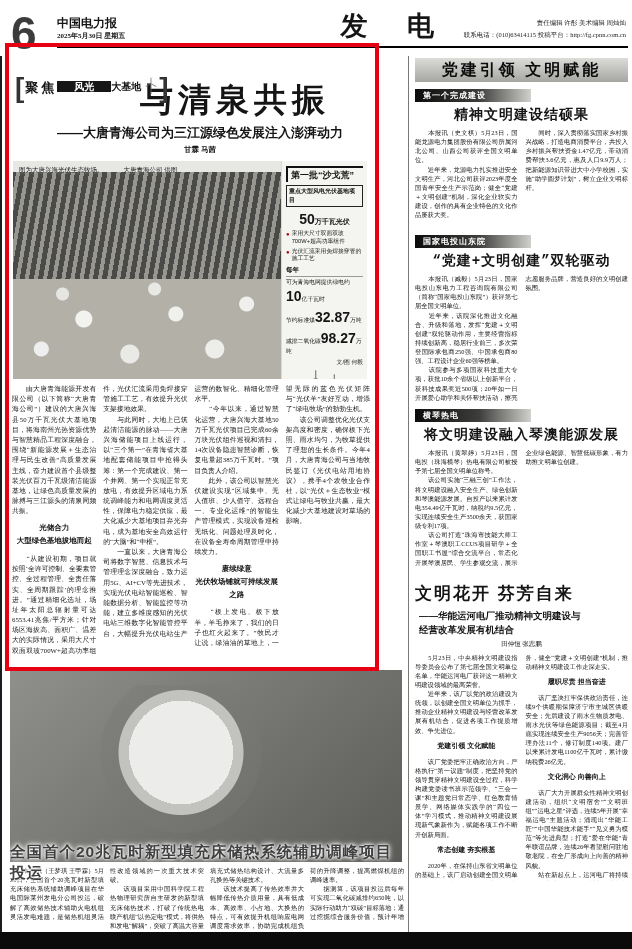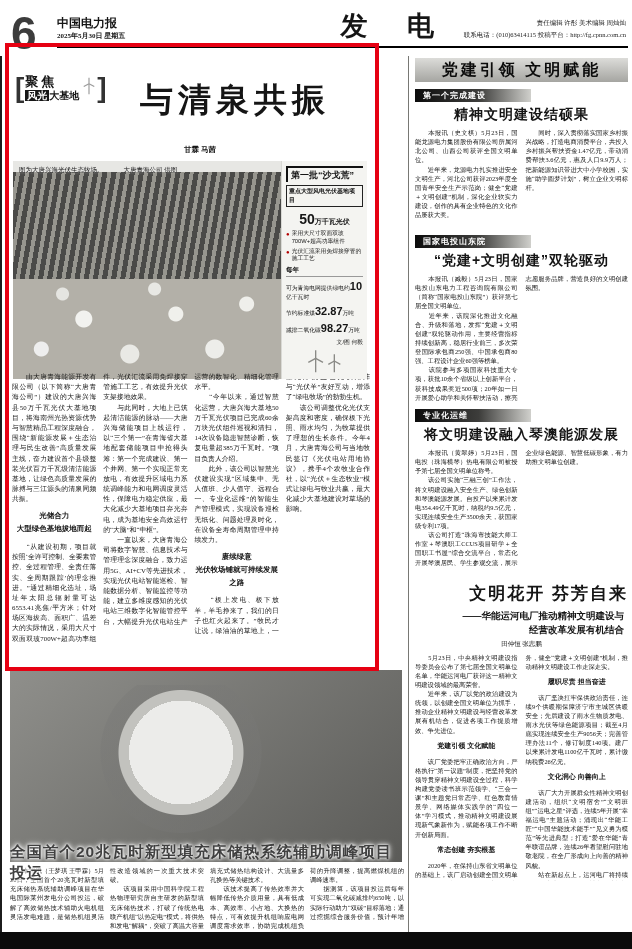--- a/index.html
+++ b/index.html
@@ -11,24 +11,24 @@
   .hdr-date{position:absolute;left:57px;top:31px;font-size:7px;font-weight:bold;}
   .hdr-section{position:absolute;left:180px;width:270px;top:8px;text-align:right;
         font-size:27px;font-weight:bold;letter-spacing:16px;font-family:"Liberation Sans",sans-serif;}
   .hdr-meta{position:absolute;right:6px;top:17px;text-align:right;font-size:6.5px;line-height:1.8;color:#222;}
   .hdr-rule{position:absolute;left:57px;right:4px;top:46px;height:2px;background:#000;}
   
   .red-box{position:absolute;left:5px;top:43px;width:366px;height:620px;border:4px solid #e60012;z-index:60;pointer-events:none;}
   
   .badge{position:absolute;left:15px;top:74px;display:flex;align-items:center;gap:1px;z-index:3;}
   .bk{font-size:28px;font-weight:bold;color:#333;font-family:"Liberation Sans",sans-serif;line-height:1;}
-  .badge-txt{display:flex;flex-direction:column;line-height:1.15;font-family:"Liberation Sans",sans-serif;}
+  .badge-txt{display:flex;flex-direction:row;line-height:1.15;font-family:"Liberation Sans",sans-serif;}
   .badge-l1{font-size:13px;font-weight:900;letter-spacing:3px;}
   .badge-l2{font-size:10px;font-weight:900;}
-  .inv{background:#161616;color:#fff;padding:0 2px;}
+  .inv{background:#161616;color:#fff;padding:0 17px;}
   .badge-ico{margin-left:2px;opacity:.65;}
   .m-title{position:absolute;left:100px;top:78px;width:270px;text-align:center;
         font-size:33px;font-weight:bold;letter-spacing:5px;font-family:Liberation Sans, sans-serif;}
   .m-sub{position:absolute;left:28px;top:124px;width:344px;text-align:center;font-size:13px;font-weight:bold;font-family:"Liberation Sans",sans-serif;}
   .m-auth{position:absolute;left:28px;top:145px;width:344px;text-align:center;font-size:7.5px;font-weight:bold;}
   .m-photo{position:absolute;left:13px;top:161px;width:354px;height:218px;background:#f97316;overflow:hidden;}
   .panels{position:absolute;left:0;right:0;top:0;height:57%;
         background:linear-gradient(180deg,#e7e7e4 0 9%,transparent 9%),
         repeating-linear-gradient(100deg,#4a4a48 0 5px,#97968f 5px 9px);}
   .flock{position:absolute;left:0;right:0;bottom:0;height:46%;background:#b3b0a8;
@@ -47,25 +47,25 @@
         box-sizing:border-box;padding:5px 4px 2px;font-family:"Liberation Sans",sans-serif;z-index:3;}
   .ig-title{font-size:9px;font-weight:900;border-top:2px solid #111;border-left:2px solid #111;padding:1px 0 0 3px;}
   .ig-sub{font-size:6px;font-weight:bold;border:1px solid #222;padding:1px 2px;margin:3px 0 2px;}
   .ig-cap{margin:3px 0 2px;text-align:center;}
   .ig-cap b{font-size:14px;}
   .ig-cap span{font-size:7px;font-weight:bold;}
   .ig-li{font-size:5.8px;line-height:1.35;margin:2px 0;display:flex;gap:2px;}
   .dot{color:#b40000;font-size:6px;}
   .ig-annual{font-size:6.5px;font-weight:bold;border-bottom:1px solid #999;margin-top:3px;padding-bottom:1px;}
   .ig-item{font-size:5.8px;line-height:1.35;margin:2px 0;}
-  .ig-item b{font-size:11px;}
+  .ig-item b{font-size:14px;}
   .ig-credit{font-size:5.8px;text-align:right;margin-top:2px;}
   .ig-turbines{text-align:center;margin-top:1px;}
   
-  .m-body{position:absolute;left:12px;top:372px;width:358px;height:272px;
+  .m-body{position:absolute;left:12px;top:384px;width:358px;height:272px;
         column-count:4;column-gap:7px;column-fill:auto;overflow:hidden;text-align:justify;}
   .p{font-size:6.8px;line-height:1.5;margin:0;white-space:pre-wrap;}
   .h{font-size:7.5px;font-weight:bold;text-align:center;margin:6px 0;line-height:1.7;
         white-space:pre-line;font-family:"Liberation Sans",sans-serif;}
   
   .b-photo{position:absolute;left:10px;top:670px;width:392px;height:192px;overflow:hidden;
         background:linear-gradient(140deg,#8f8f8b,#5b5b58);}
   .tower{position:absolute;left:18%;top:8%;width:200px;height:150px;
         background:radial-gradient(circle at 50% 45%,#ececea 0 52px,#c2c2be 52px 62px,rgba(120,120,118,.4) 63px 80px,transparent 81px);}
   .b-title{position:absolute;left:10px;top:842px;width:392px;z-index:5;
@@ -77,31 +77,31 @@
   
   .vrule{position:absolute;left:408px;top:56px;width:1px;height:876px;background:#787874;}
   .sb{position:absolute;left:415px;top:58px;width:213px;height:823px;overflow:hidden;}
   .sb-banner{height:24px;display:flex;align-items:center;justify-content:center;
         background:linear-gradient(180deg,#dcdcd9,#a5a5a1);font-size:16px;font-weight:900;letter-spacing:3px;
         font-family:"Liberation Sans",sans-serif;color:#0c0c0c;}
   .chip{margin:7px 0 3px;width:fit-content;min-width:92px;height:13px;line-height:13px;padding:0 16px 0 8px;
         background:linear-gradient(90deg,#0c0c0c 0%,#3d3d3b 55%,#d0d0cc 100%);color:#fff;
         font-size:8px;font-weight:bold;letter-spacing:1px;font-family:"Liberation Sans",sans-serif;}
   .sb-h1{text-align:center;font-size:14px;font-weight:900;margin:4px 0;letter-spacing:1px;
-        font-family:Liberation Sans, sans-serif;}
+        font-family:Liberation Mono, monospace;}
   .sb-cols{column-count:2;column-gap:8px;column-fill:auto;overflow:hidden;text-align:justify;}
   .sb-cols .p{font-size:6.3px;line-height:1.45;}
   .sb-cols .h{font-size:7px;margin:5px 0;}
   .cols-a{height:100px;}
   .cols-b{height:128px;}
   .cols-c{height:126px;}
   .cols-d{height:276px;}
-  .d-title{text-align:right;font-size:17px;font-weight:900;letter-spacing:2px;margin-top:8px;
+  .d-title{text-align:left;font-size:17px;font-weight:900;letter-spacing:2px;margin-top:8px;
         font-family:"Liberation Sans",sans-serif;}
-  .d-sub{text-align:right;font-size:9.5px;font-weight:bold;margin:4px 4px 2px;line-height:1.5;
+  .d-sub{text-align:left;font-size:9.5px;font-weight:bold;margin:4px 4px 2px;line-height:1.5;
         font-family:"Liberation Sans",sans-serif;}
   .d-auth{text-align:center;font-size:6.5px;margin:2px 0 4px;}
   
   .left-edge{position:absolute;left:0;top:56px;width:2px;height:893px;background:#1c1c1c;}
   .bottom-bar{position:absolute;left:0;top:932px;width:632px;height:17px;background:#0b0b0b;}
 </style>
 </head>
 <body>
 
 <div class="page">
@@ -128,20 +128,21 @@
             <line x1="12" y1="11" x2="12" y2="29"></line>
             <line x1="12" y1="11" x2="12" y2="1"></line>
             <line x1="12" y1="11" x2="21" y2="16"></line>
             <line x1="12" y1="11" x2="3" y2="16"></line>
           </g>
         </svg>
     </span>
     <span class="bk">]</span>
   </div>
   <div class="m-title">与清泉共振</div>
+  <div class="m-sub">——大唐青海公司为三江源绿色发展注入澎湃动力</div>
   <div class="m-auth">甘霖 马茜</div>
 
   <div class="m-photo">
     <div class="panels"></div>
     <div class="flock"></div>
     <div class="m-caption">
       <span>图为大唐兴海光伏生态牧场。</span>
       <span>大唐青海公司 供图</span>
     </div>
     <div class="ig">
@@ -220,21 +221,21 @@
     </div>
 
     <div class="chip">国家电投山东院</div>
     <div class="sb-h1">“党建+文明创建”双轮驱动</div>
     <div class="sb-cols cols-b">
       <div class="p">　　本报讯（臧毅）5月23日，国家电投山东电力工程咨询院有限公司（简称“国家电投山东院”）获评第七届全国文明单位。</div>
       <div class="p">　　近年来，该院深化推进文化融合、升级和落地，发挥“党建＋文明创建”双轮驱动作用，主要经营指标持续创新高，稳居行业前三，多次荣登国际承包商250强、中国承包商80强、工程设计企业60强等榜单。</div>
       <div class="p">　　该院参与多项国家科技重大专项，获批10余个省级以上创新平台，获科技成果奖近500项；20年如一日开展爱心助学和关怀帮扶活动，擦亮志愿服务品牌，营造良好的文明创建氛围。</div>
     </div>
 
-    <div class="chip">专业化运维</div>
+    <div class="chip">横琴热电</div>
     <div class="sb-h1">将文明建设融入琴澳能源发展</div>
     <div class="sb-cols cols-c">
       <div class="p">　　本报讯（黄翠婷）5月23日，国电投（珠海横琴）热电有限公司被授予第七届全国文明单位称号。</div>
       <div class="p">　　该公司实施“三融三创”工作法，将文明建设融入安全生产、绿色创新和琴澳能源发展。自投产以来累计发电354.49亿千瓦时，纳税约9.5亿元，实现连续安全生产3500余天，获国家级专利17项。</div>
       <div class="p">　　该公司打造“珠海市技能大师工作室＋琴澳职工CCUS项目研学＋全国职工书屋”综合交流平台，常态化开展琴澳居民、学生参观交流，展示企业绿色能源、智慧低碳形象，有力助推文明单位创建。</div>
     </div>
 
     <div class="d-title">文明花开 芬芳自来</div>
     <div class="d-sub" style="white-space:pre-line">——华能运河电厂推动精神文明建设与
 经营改革发展有机结合</div>

